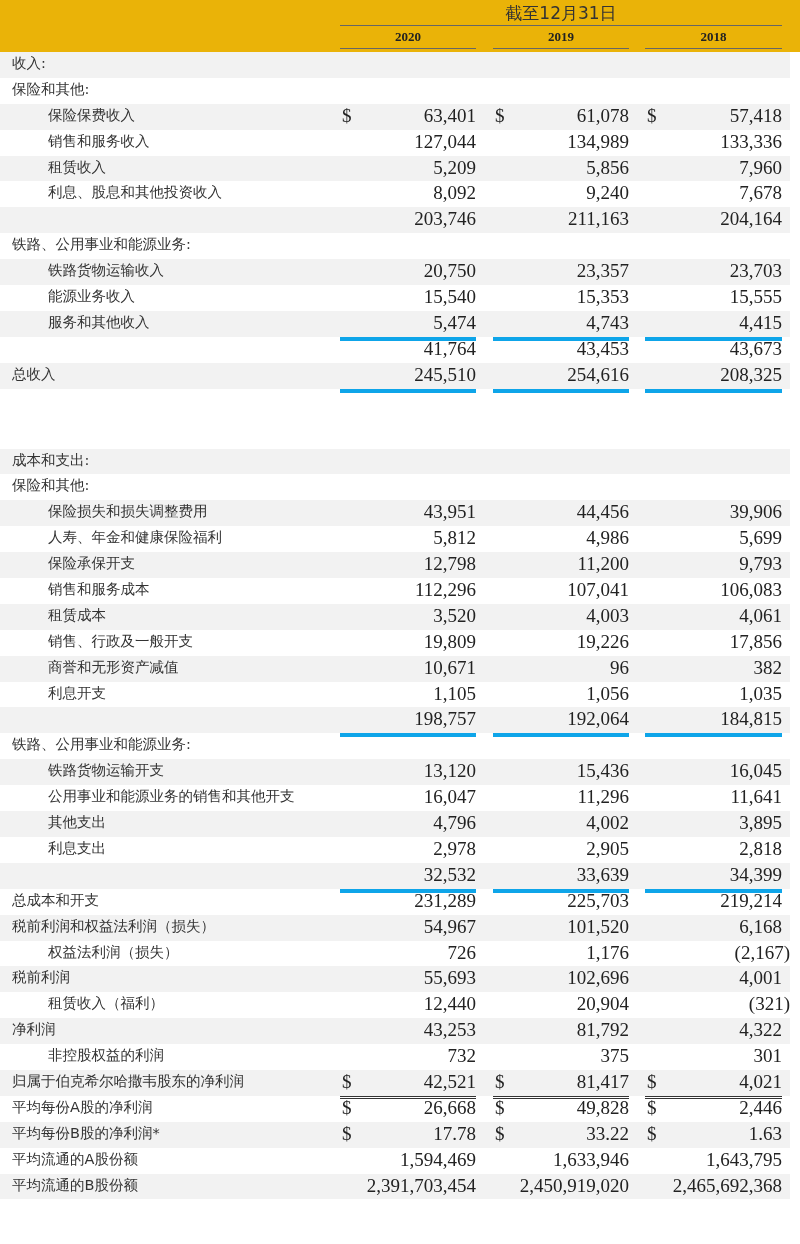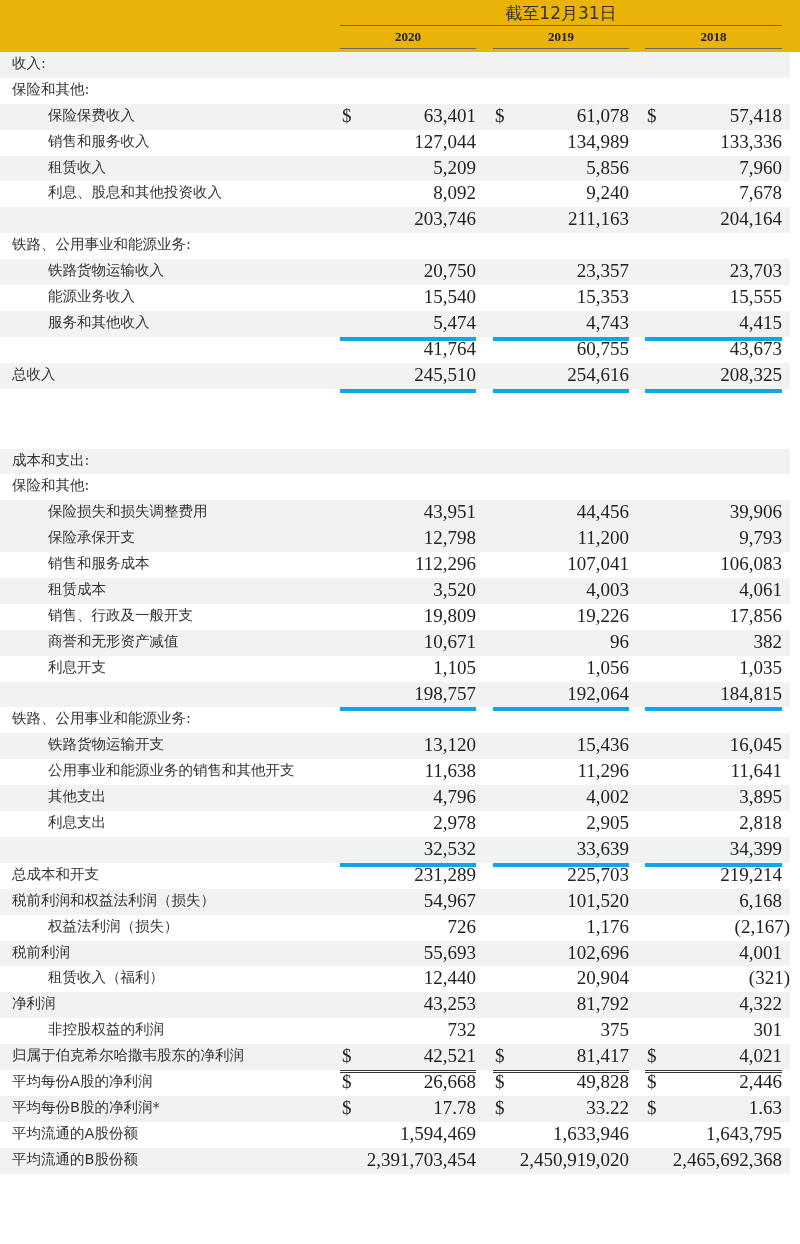--- a/index.html
+++ b/index.html
@@ -151,21 +151,21 @@
       <div class="cell c2 ul">
         <span class="num">4,415</span>
       </div>
     </div>
     <div class="row">
       <span class="label"></span>
       <div class="cell c0 ul">
         <span class="num">41,764</span>
       </div>
       <div class="cell c1 ul">
-        <span class="num">60,755</span>
+        <span class="num">43,453</span>
       </div>
       <div class="cell c2 ul">
         <span class="num">43,673</span>
       </div>
     </div>
     <div class="row shade">
       <span class="label">总收入</span>
       <div class="cell c0 ul">
         <span class="num">245,510</span>
       </div>
@@ -193,20 +193,32 @@
       <div class="cell c0">
         <span class="num">43,951</span>
       </div>
       <div class="cell c1">
         <span class="num">44,456</span>
       </div>
       <div class="cell c2">
         <span class="num">39,906</span>
       </div>
     </div>
+    <div class="row">
+      <span class="label indent">人寿、年金和健康保险福利</span>
+      <div class="cell c0">
+        <span class="num">5,812</span>
+      </div>
+      <div class="cell c1">
+        <span class="num">4,986</span>
+      </div>
+      <div class="cell c2">
+        <span class="num">5,699</span>
+      </div>
+    </div>
     <div class="row shade">
       <span class="label indent">保险承保开支</span>
       <div class="cell c0">
         <span class="num">12,798</span>
       </div>
       <div class="cell c1">
         <span class="num">11,200</span>
       </div>
       <div class="cell c2">
         <span class="num">9,793</span>
@@ -295,21 +307,21 @@
       <div class="cell c1">
         <span class="num">15,436</span>
       </div>
       <div class="cell c2">
         <span class="num">16,045</span>
       </div>
     </div>
     <div class="row">
       <span class="label indent">公用事业和能源业务的销售和其他开支</span>
       <div class="cell c0">
-        <span class="num">11,638</span>
+        <span class="num">16,047</span>
       </div>
       <div class="cell c1">
         <span class="num">11,296</span>
       </div>
       <div class="cell c2">
         <span class="num">11,641</span>
       </div>
     </div>
     <div class="row shade">
       <span class="label indent">其他支出</span>

